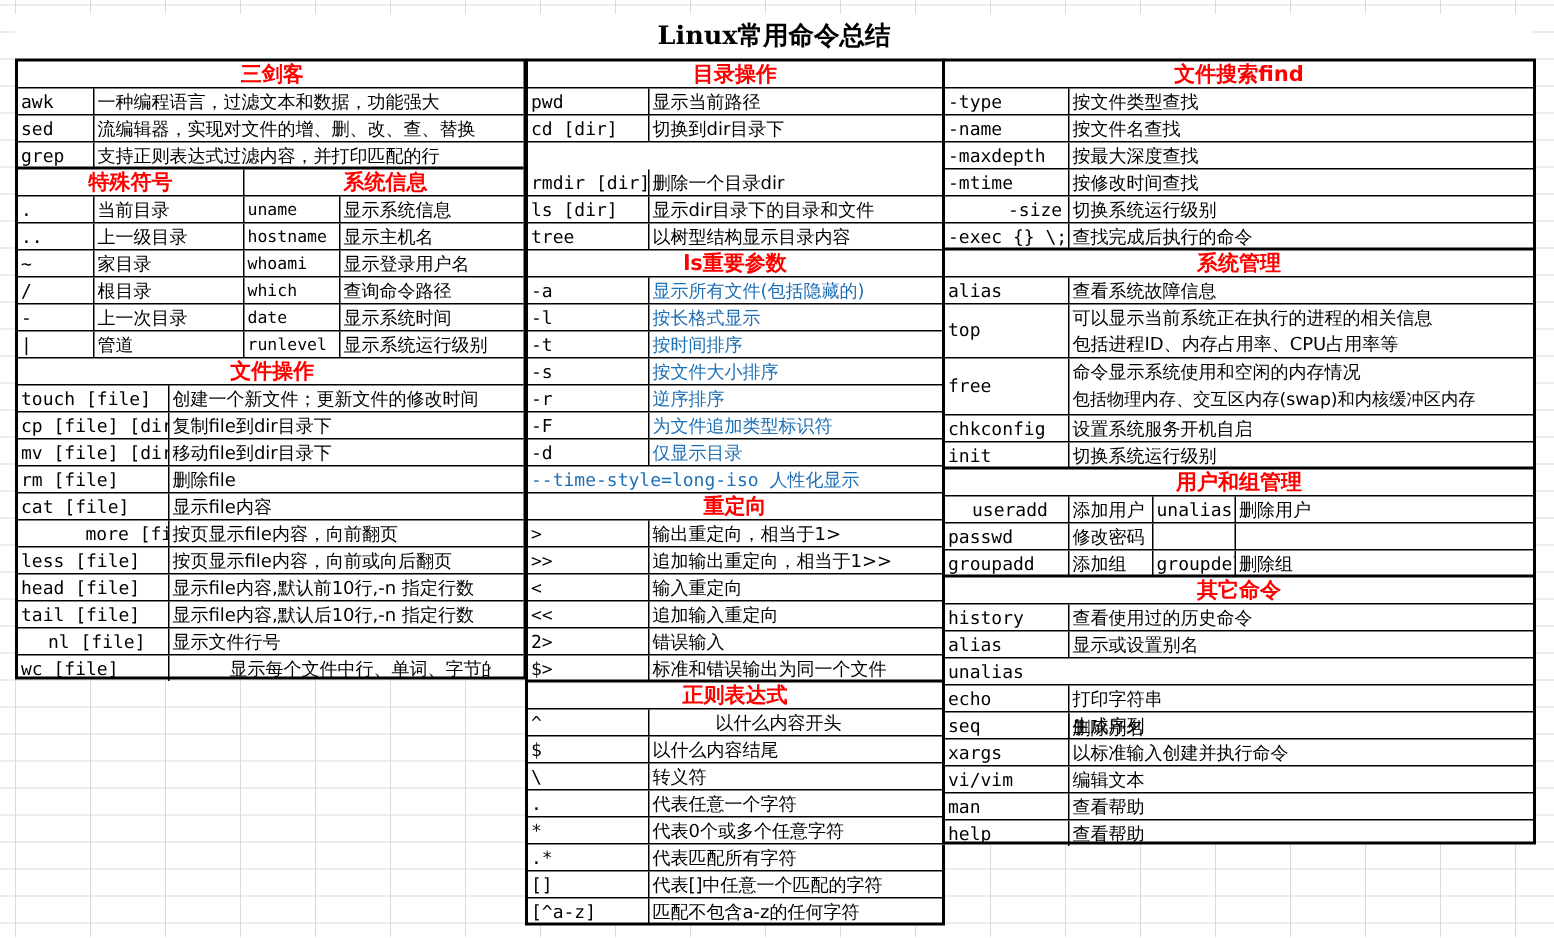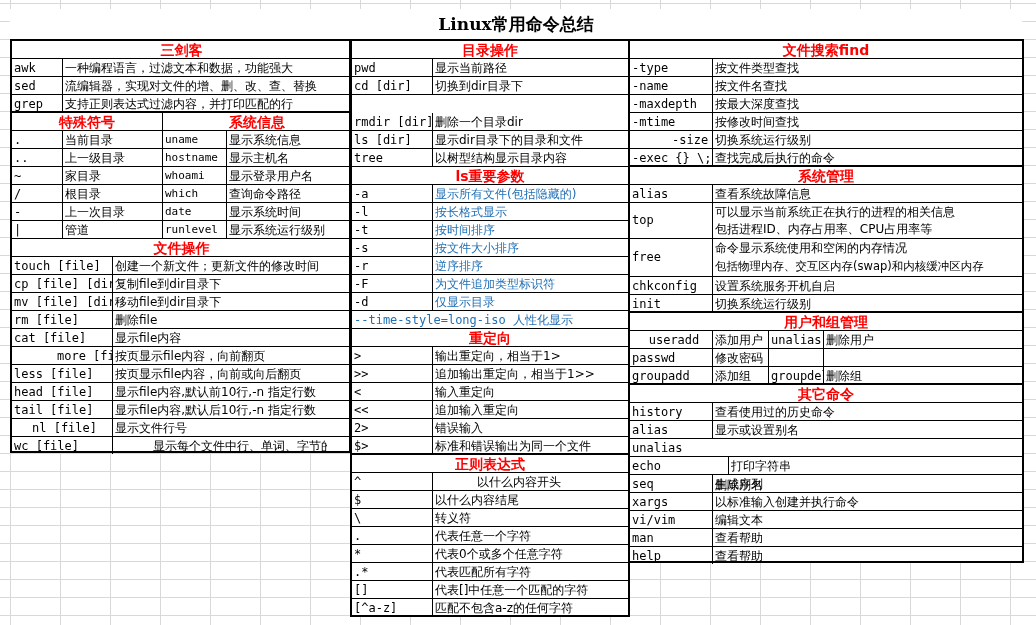--- a/index.html
+++ b/index.html
@@ -317,21 +317,21 @@
   </div>
   <div class="row thick" style="top:254px;">
     <div class="cell" style="left:0;width:82px;">init</div>
     <div class="cell cn vline" style="left:82px;width:310px;">切换系统运行级别</div>
   </div>
 
   <div class="row" style="top:272px;">
     <div class="cell hdr" style="left:0;width:392px;">用户和组管理</div>
   </div>
   <div class="row" style="top:290px;">
-    <div class="cell" style="left:2px;width:82px;text-align:center;">useradd</div>
+    <div class="cell" style="left:16px;width:82px;">useradd</div>
     <div class="cell cn vline" style="left:82px;width:56px;">添加用户</div>
     <div class="cell vline" style="left:138px;width:55px;">unalias</div>
     <div class="cell cn vline" style="left:193px;width:199px;">删除用户</div>
   </div>
   <div class="row" style="top:308px;">
     <div class="cell" style="left:0;width:82px;">passwd</div>
     <div class="cell cn vline" style="left:82px;width:56px;">修改密码</div>
     <div class="cell vline" style="left:138px;width:55px;"></div>
     <div class="cell cn vline" style="left:193px;width:199px;"></div>
   </div>
@@ -352,21 +352,21 @@
   <div class="row" style="top:380px;">
     <div class="cell" style="left:0;width:82px;">alias</div>
     <div class="cell cn vline" style="left:82px;width:310px;">显示或设置别名</div>
   </div>
   <div class="row" style="top:398px;">
     <div class="cell" style="left:0;width:82px;">unalias</div>
     <div class="cell cn vline" style="left:82px;width:310px;margin-top:37px;">删除别名</div>
   </div>
   <div class="row" style="top:416px;">
     <div class="cell" style="left:0;width:82px;">echo</div>
-    <div class="cell cn vline" style="left:82px;width:260px;margin-left:16px;">打印字符串</div>
+    <div class="cell cn vline" style="left:82px;width:260px;">打印字符串</div>
   </div>
   <div class="row" style="top:434px;">
     <div class="cell" style="left:0;width:82px;">seq</div>
     <div class="cell cn vline" style="left:82px;width:310px;">生成序列</div>
   </div>
   <div class="row" style="top:452px;">
     <div class="cell" style="left:0;width:82px;">xargs</div>
     <div class="cell cn vline" style="left:82px;width:310px;">以标准输入创建并执行命令</div>
   </div>
   <div class="row" style="top:470px;">

